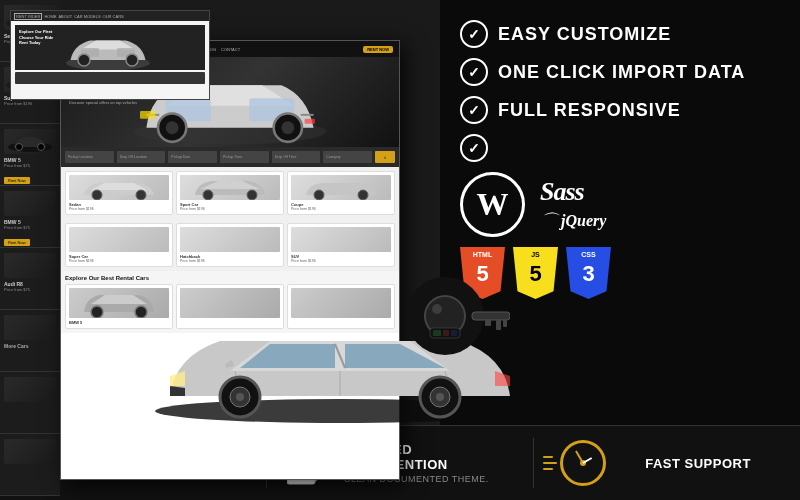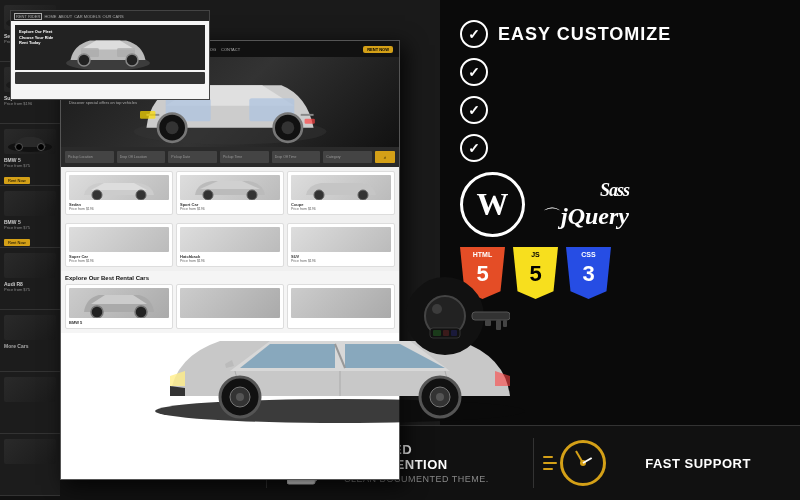--- a/index.html
+++ b/index.html
@@ -886,40 +886,42 @@
 </div>
 
 <div class="right-panel">
   <div class="features-list">
     <div class="feature-item">
       <div class="check-icon"></div>
       <span class="feature-label">EASY CUSTOMIZE</span>
     </div>
     <div class="feature-item">
       <div class="check-icon"></div>
+      <span class="feature-label">ONE CLICK IMPORT DATA</span>
     </div>
     <div class="feature-item">
       <div class="check-icon"></div>
+      <span class="feature-label">FULL RESPONSIVE</span>
     </div>
     <div class="feature-item">
       <div class="check-icon"></div>
     </div>
   </div>
 
   <div class="tech-row">
     <div class="wp-icon">
       <span class="wp-w">W</span>
     </div>
     <div style="display:flex;flex-direction:column;gap:2px;">
-      <div class="sass-text" style="font-family:Georgia,serif;font-size:18px;font-style:italic;font-weight:bold;color:#fff;letter-spacing:-1px;text-align:right;">
+      <div class="sass-text" style="font-family:Georgia,serif;font-size:26px;font-style:italic;font-weight:bold;color:#fff;letter-spacing:-1px;">
         <span>Sass</span>
       </div>
       <div style="display:flex;align-items:center;gap:3px;">
         <span style="color:#fff;font-size:18px;font-style:italic;font-family:Georgia,serif;">⌒</span>
-        <span style="color:#fff;font-size:24px;font-style:italic;font-family:Georgia,serif;font-weight:bold;">jQuery</span>
+        <span style="color:#fff;font-size:16px;font-style:italic;font-family:Georgia,serif;font-weight:bold;">jQuery</span>
       </div>
     </div>
   </div>
 
   <div class="badges-row" style="margin-top:10px;">
 
     <div style="display:flex;flex-direction:column;align-items:center;">
       <div class="html5-shield">
         <span class="shield-label">HTML</span>
         <span class="shield-num">5</span>

